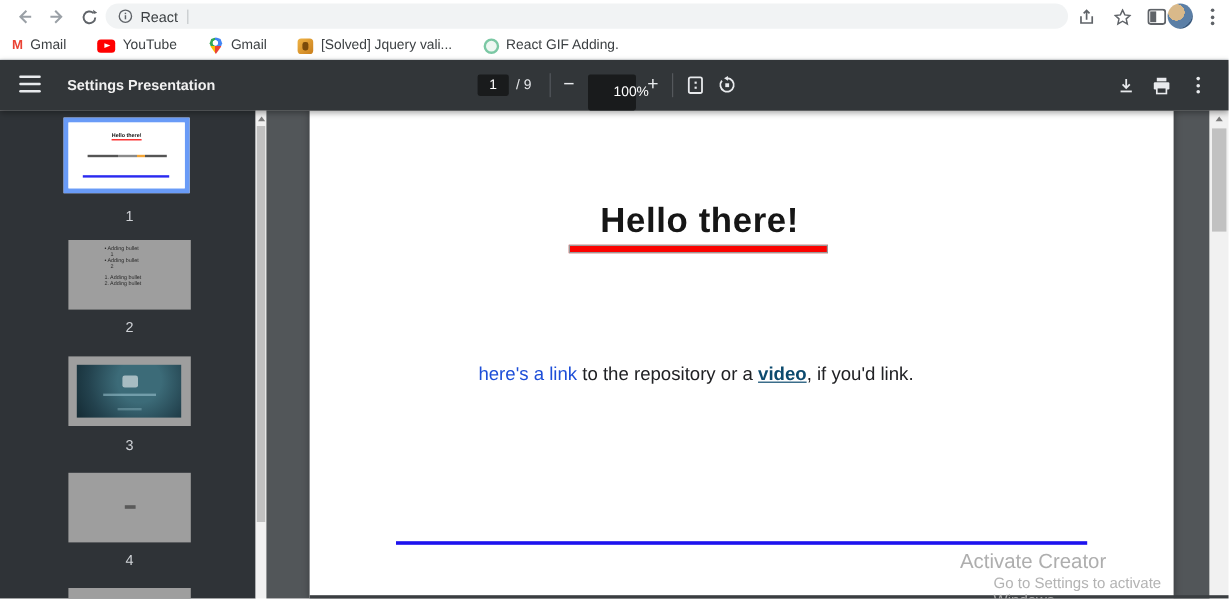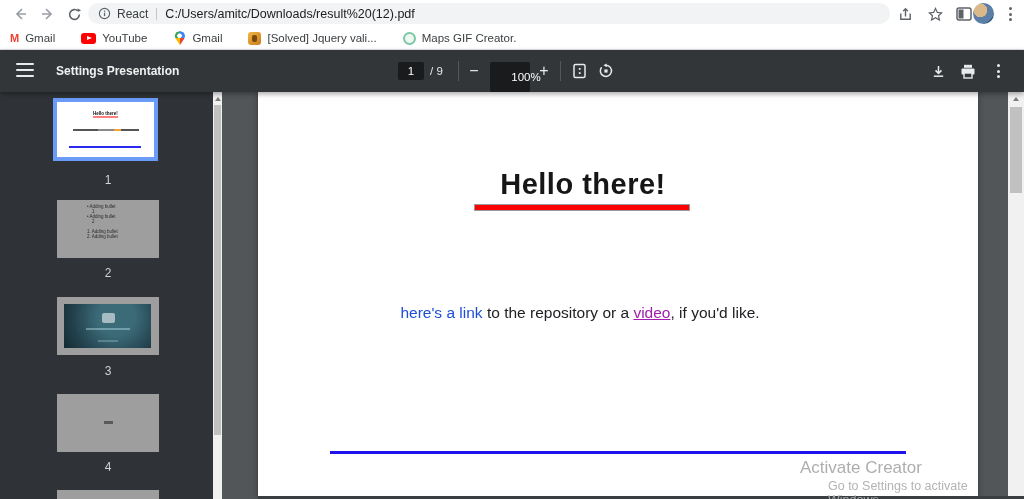--- a/index.html
+++ b/index.html
@@ -85,21 +85,21 @@
   .sthumb { position:absolute; background:#c1c1c1; cursor:pointer; }
 
   
   .viewer { position:absolute; left:222px; top:0; width:786px; height:407px; background:#525659; overflow:hidden; }
   .page { position:absolute; left:36px; top:0; width:720px; height:407px; background:#fff; box-shadow:0 0 6px rgba(0,0,0,.35); }
   .slide-title { position:absolute; left:0; top:76px; width:650px; text-align:center;
                  font-size:29px; font-weight:bold; color:#161616; letter-spacing:.5px; }
   .red-bar { position:absolute; left:216px; top:112px; width:216px; height:7px; background:#fb0200; border:1px solid #9a9a9a; }
   .slide-body { position:absolute; left:0; top:212px; width:644px; text-align:center; font-size:15.5px; color:#202124; }
   .lnk1 { color:#1d4ed8; cursor:pointer; }
-  .lnk2 { color:#a21caf; text-decoration:underline; cursor:pointer; }
+  .lnk2 { color:#0c4a6e; text-decoration:underline; cursor:pointer;font-weight:bold; }
   .blue-line { position:absolute; left:72px; top:359px; width:576px; height:3px; background:#1d12ee; }
 
   .bottom-edge { position:absolute; left:258px; top:496px; width:766px; height:3px; background:#3a3e41; z-index:5; }
 
   
   .wm1 { position:absolute; left:800px; top:458px; font-size:17px; color:rgba(170,170,170,.95); z-index:30; }
   .wm2 { position:absolute; left:800px; top:479px; font-size:12.5px; color:rgba(175,175,175,.95); z-index:30;margin-left:28px; }
 
   svg { display:block; }
 </style>
@@ -127,21 +127,20 @@
     </div>
 
     <div class="omnibox">
       <svg width="13" height="13" viewBox="0 0 16 16">
         <circle cx="8" cy="8" r="6.3" stroke="#5f6368" stroke-width="1.4" fill="none"></circle>
         <rect x="7.3" y="7" width="1.5" height="4.2" fill="#5f6368"></rect>
         <rect x="7.3" y="4.4" width="1.5" height="1.5" fill="#5f6368"></rect>
       </svg>
       <span class="scheme">React</span>
       <span class="divider"></span>
-      <span class="url">C:/Users/amitc/Downloads/result%20(12).pdf</span>
     </div>
 
     <div class="navbtn" style="left:893px;">
       <svg width="15" height="15" viewBox="0 0 16 16">
         <path d="M3 7 V13 H13 V7" stroke="#5f6368" stroke-width="1.5" fill="none"></path>
         <path d="M8 10 V2 M5.4 4.4 L8 1.8 L10.6 4.4" stroke="#5f6368" stroke-width="1.5" fill="none"></path>
       </svg>
     </div>
     <div class="navbtn" style="left:923px;">
       <svg width="15" height="15" viewBox="0 0 16 16">
@@ -176,21 +175,21 @@
     <span class="bm">
       <span class="ic-maps"></span>
       <span>Gmail</span>
     </span>
     <span class="bm">
       <span class="ic-jq"></span>
       <span>[Solved] Jquery vali...</span>
     </span>
     <span class="bm">
       <span class="ic-react"></span>
-      <span>Maps GIF Creator.</span>
+      <span>React GIF Adding.</span>
     </span>
   </div>
 
   <div class="pdfbar">
     <div class="hamburger">
       <i></i>
         <i></i>
         <i></i>
     </div>
     <div class="pdftitle">Settings Presentation</div>
@@ -285,21 +284,21 @@
           <i></i>
         </div>
       <div class="sthumb" style="left:1px; top:13px; width:7px; height:330px;"></div>
     </div>
 
     <div class="viewer">
       <div class="page">
         <div class="slide-title">Hello there!</div>
         <div class="red-bar"></div>
         <div class="slide-body">
-          <span class="lnk1">here's a link</span><span> to the repository or a </span><span class="lnk2">video</span><span>, if you'd like.</span>
+          <span class="lnk1">here's a link</span><span> to the repository or a </span><span class="lnk2">video</span><span>, if you'd link.</span>
         </div>
         <div class="blue-line"></div>
       </div>
     </div>
 
     <div class="scroll-main">
       <div class="scroll-up">
           <i></i>
         </div>
       <div class="sthumb" style="left:2px; top:15px; width:12px; height:86px;"></div>

